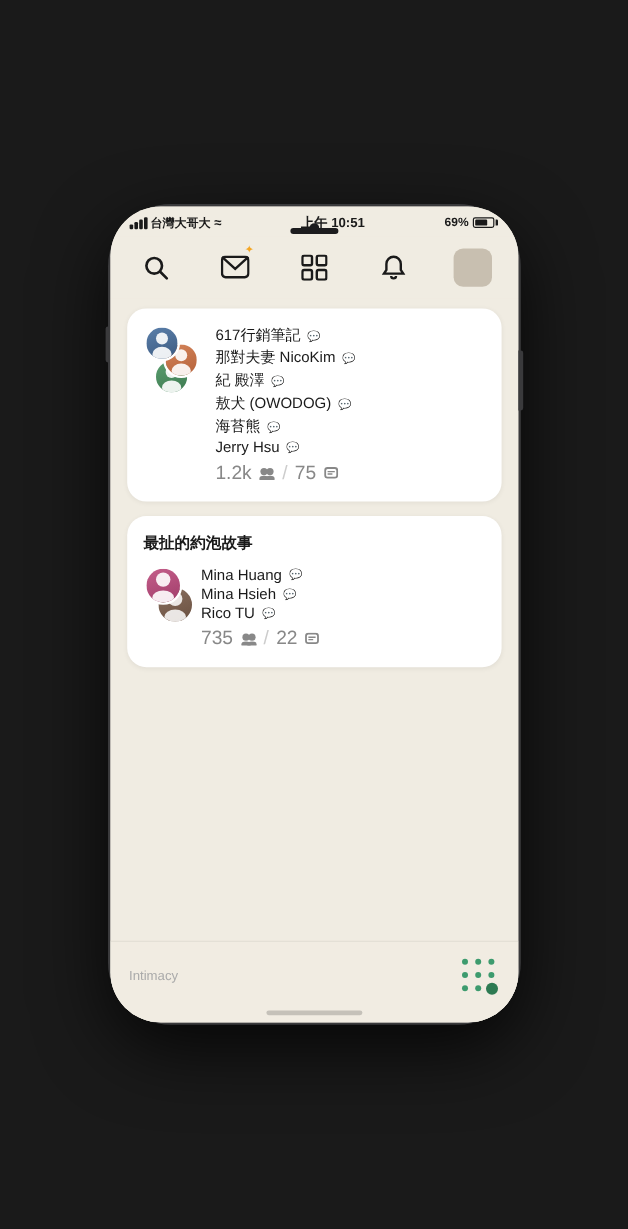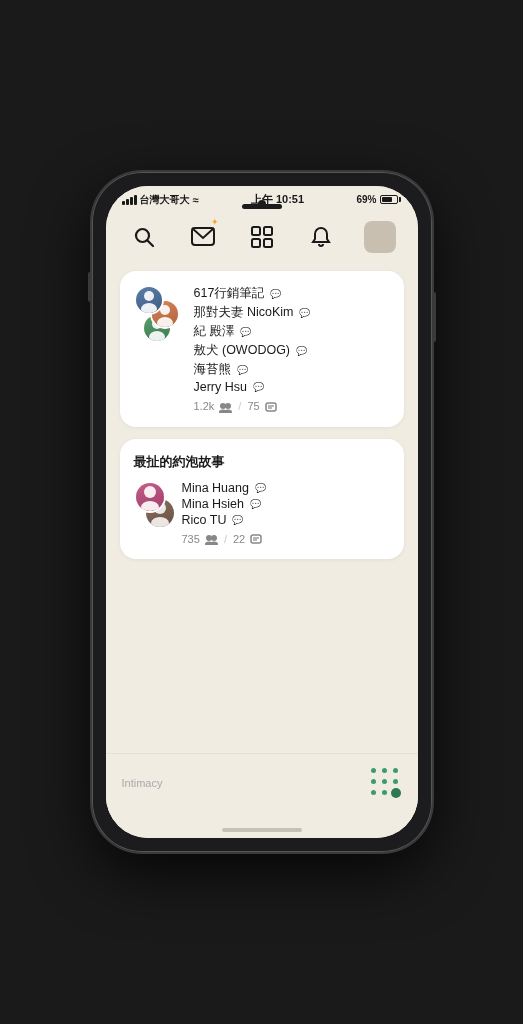--- a/index.html
+++ b/index.html
@@ -11,21 +11,21 @@
       align-items: center;
       min-height: 100vh;
       font-family: -apple-system, BlinkMacSystemFont, 'Helvetica Neue', Arial, sans-serif;
     }
 
     .phone-outer {
       width: 340px;
       height: 680px;
       background: #1c1c1e;
       border-radius: 50px;
-      padding: 14px;
+      padding: 0;
       box-shadow: 0 0 0 2px #3a3a3c, 0 20px 60px rgba(0,0,0,0.8), inset 0 0 0 1px #555;
       position: relative;
     }
 
     .phone-inner {
       width: 100%;
       height: 100%;
       background: #f0ece2;
       border-radius: 42px;
       overflow: hidden;
@@ -251,31 +251,31 @@
       color: #aaa;
       margin-left: 2px;
     }
 
     .room-stats {
       display: flex;
       align-items: center;
       gap: 6px;
       margin-top: 6px;
       color: #888;
-      font-size: 11px;
+      font-size: 16px;
     }
 
     .stat-separator {
       color: #ccc;
     }
 
     
     .bottom-bar {
       position: absolute;
-      bottom: 17px;
+      bottom: 0;
       left: 0;
       right: 0;
       height: 68px;
       background: rgba(240,236,226,0.95);
       border-top: 1px solid rgba(0,0,0,0.05);
       display: flex;
       align-items: center;
       justify-content: space-between;
       padding: 0 16px 10px;
     }

